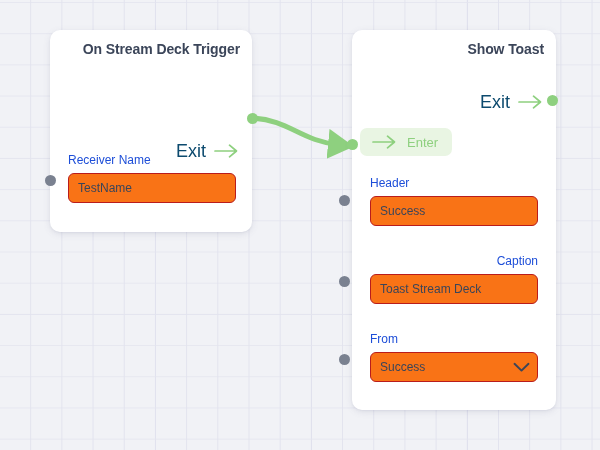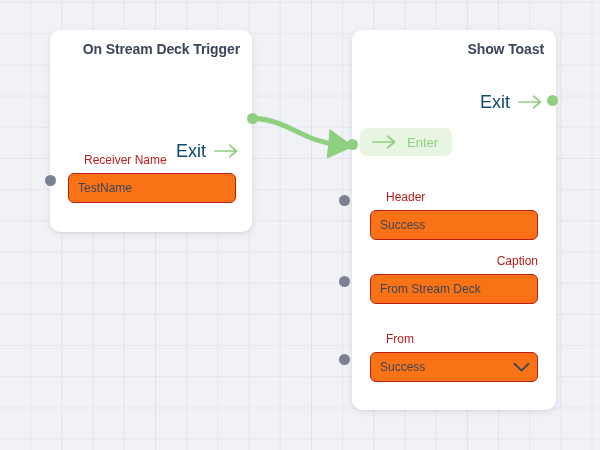--- a/index.html
+++ b/index.html
@@ -105,24 +105,23 @@
   .enter-label {
     font-size: 13px;
     color: #8ed07f;
     line-height: 1;
   }
 
   
   .field { position: absolute; left: 18px; width: 168px; }
   .field-label {
     font-size: 12px;
-    color: #b91c1c;
+    color: #1d4ed8;
     line-height: 14px;
     margin-bottom: 6px;
-    margin-left: 16px;
   }
   .field-input {
     box-sizing: border-box;
     width: 100%;
     height: 30px;
     border: 1px solid #b91c1c;
     border-radius: 6px;
     background: #f97316;
     font-size: 12px;
     color: #3b4559;
@@ -194,28 +193,28 @@
       </svg>
     </div>
 
     <div class="enter-pill" style="left: 8px; top: 98px;">
       <svg class="arrow-svg" width="26" height="14" viewBox="0 0 26 14">
         <path d="M1 7 H22 M15.5 1.2 L22.5 7 L15.5 12.8" stroke="#8ed07f" stroke-width="1.7" fill="none" stroke-linecap="round" stroke-linejoin="round"></path>
       </svg>
       <span class="enter-label">Enter</span>
     </div>
 
-    <div class="field" style="top: 160px;">
+    <div class="field" style="top: 146px;">
       <div class="field-label">Header</div>
       <div class="field-input">Success</div>
     </div>
 
     <div class="field" style="top: 224px; text-align: right;">
       <div class="field-label">Caption</div>
-      <div class="field-input">From Stream Deck</div>
+      <div class="field-input">Toast Stream Deck</div>
     </div>
 
     <div class="field" style="top: 302px;">
       <div class="field-label">From</div>
       <div class="field-input select">
         <span>Success</span>
         <svg class="chev-svg" width="17" height="11" viewBox="0 0 17 11">
           <path d="M1.5 1.8 L8.5 8.6 L15.5 1.8" stroke="#3b4559" stroke-width="1.9" fill="none" stroke-linecap="round" stroke-linejoin="round"></path>
         </svg>
       </div>

